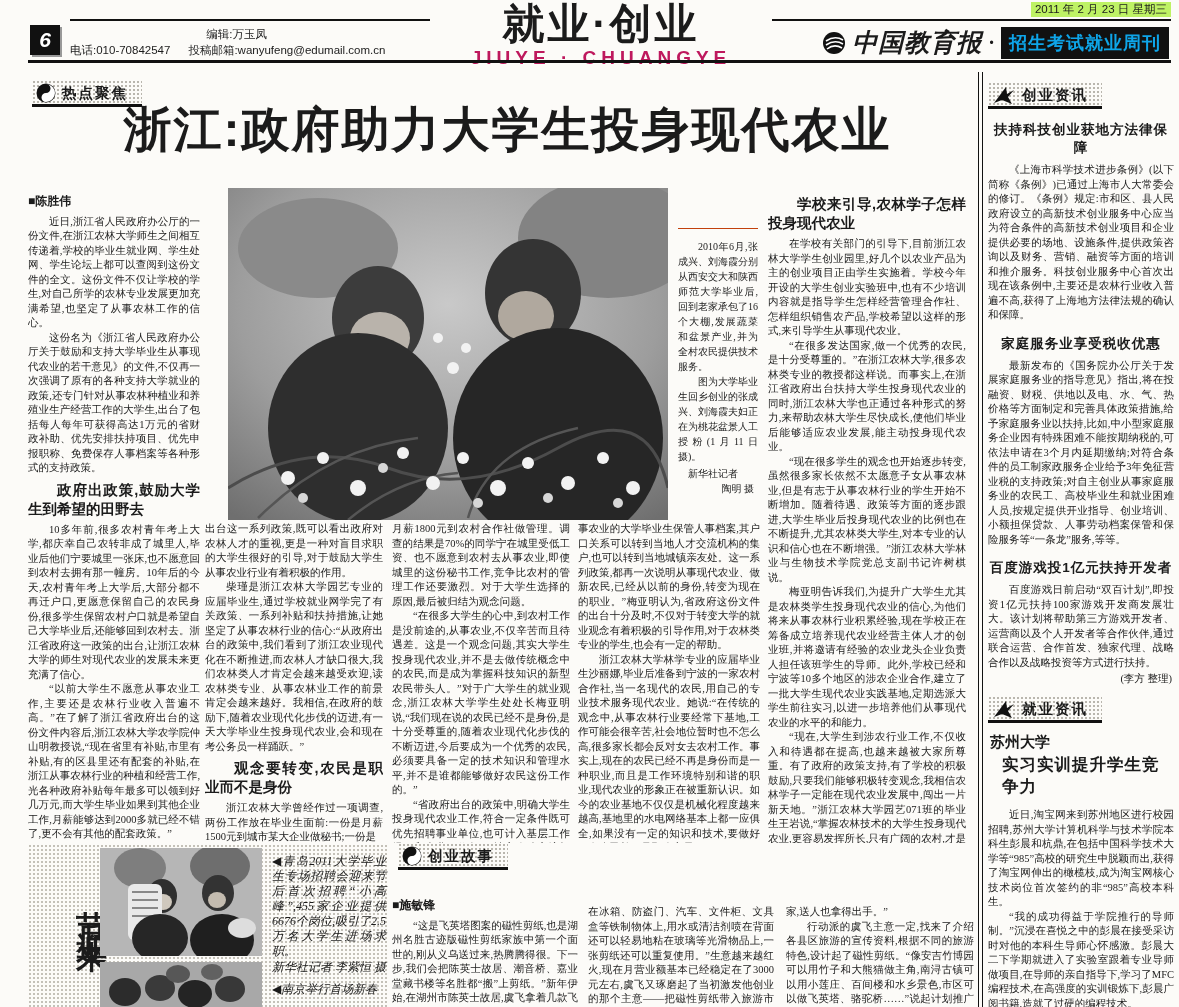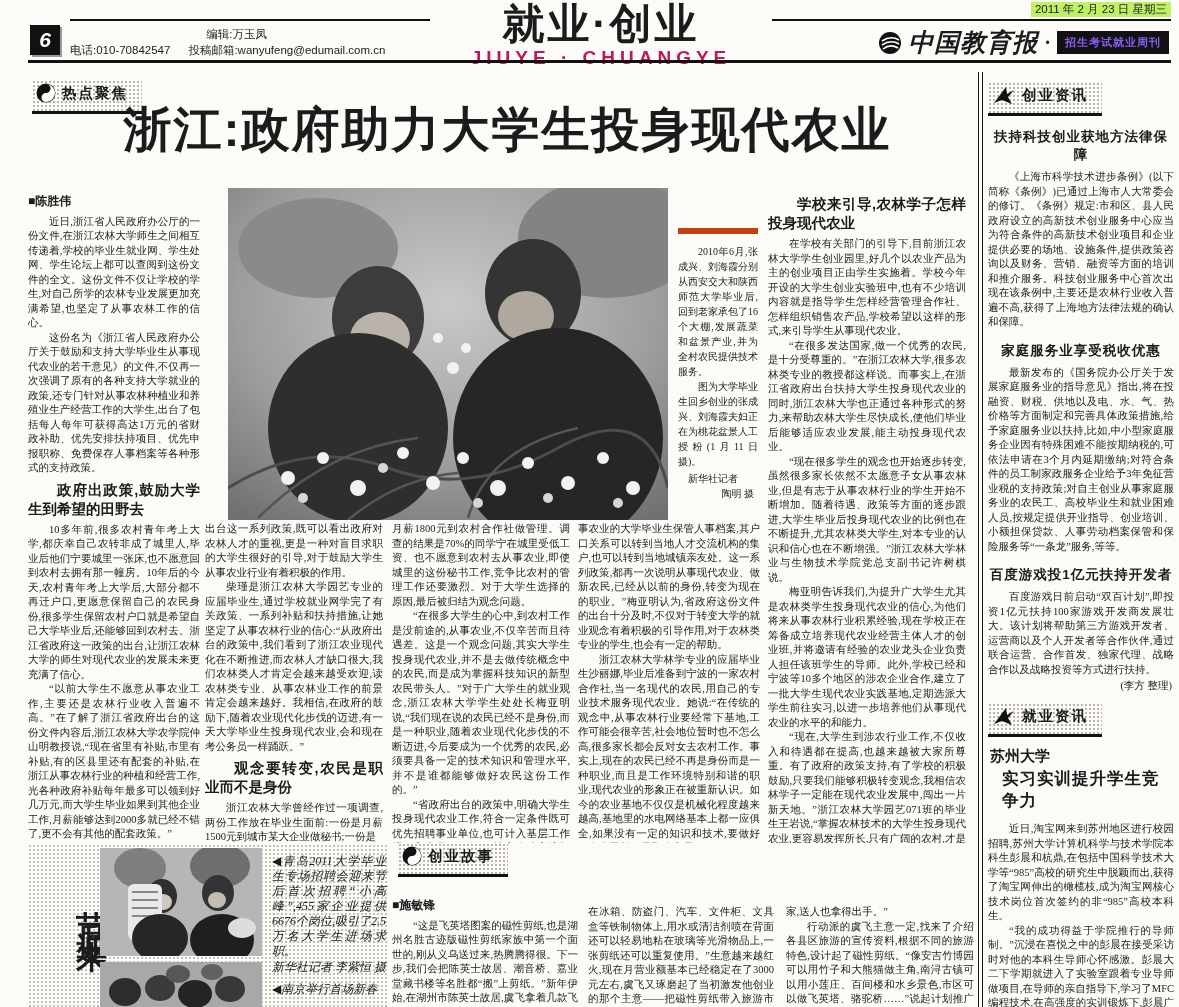--- a/index.html
+++ b/index.html
@@ -15,36 +15,36 @@
               font-style:italic;box-shadow:2px 2px 0 #999;}
   .editor-info{position:absolute;left:70px;top:26px;font-size:11.5px;line-height:16px;text-align:center;}
   .editor-info .row2 span{margin-right:18px;}
   .masthead{position:absolute;left:430px;top:0;width:330px;text-align:center;background:#fcfbf8;padding:2px 6px;}
   .masthead .big{font-size:42px;font-weight:900;letter-spacing:3px;line-height:44px;}
   .masthead .py{font-size:19px;font-weight:bold;letter-spacing:5px;color:#be185d;margin-top:1px;}
   .date-line{position:absolute;right:8px;top:2px;font-size:11.5px;background:#bef264;padding:0 4px;}
   .logo-row{position:absolute;right:8px;top:26px;display:flex;align-items:center;gap:6px;background:#fcfbf8;padding:0 2px;}
   .logo-name{font-size:25px;font-weight:900;font-style:italic;letter-spacing:1px;}
   .logo-dot{font-size:20px;font-weight:bold;}
-  .supp-badge{background:#111;color:#8b5cf6;font-size:11px;font-weight:bold;padding:4px 8px;letter-spacing:1px;}
-  
-  .tag{display:inline-flex;align-items:center;gap:6px;padding:3px 14px 8px 4px;border-bottom:3px solid #111;
+  .supp-badge{background:#111;color:#0ea5e9;font-size:18px;font-weight:bold;padding:4px 8px;letter-spacing:1px;}
+  
+  .tag{display:inline-flex;align-items:center;gap:6px;padding:3px 14px 1px 4px;border-bottom:3px solid #111;
        background-image:radial-gradient(#b9b6ae 1px,transparent 1.3px);background-size:4px 4px;}
   .tag .t{font-size:14.5px;font-weight:bold;letter-spacing:2px;}
   
   .headline{position:absolute;left:55px;top:102px;width:905px;text-align:center;font-size:48px;font-weight:900;
             letter-spacing:2px;line-height:56px;}
   .byline{font-size:12px;font-weight:bold;margin:0 0 6px 0;}
   .bodycol{position:absolute;font-size:10.5px;line-height:14.5px;text-align:justify;overflow:hidden;}
   .bodycol p{margin:0;text-indent:2em;text-align:justify;}
   .bodycol p.cont{text-indent:0;}
   .subhead{font-family:"Liberation Sans","DejaVu Sans",sans-serif;font-size:14.5px;font-weight:bold;
            line-height:19px;margin:5px 0 4px 0;text-indent:2em;}
   .photo-frame{position:absolute;overflow:hidden;background:#9a9a9a;}
-  .caption-col{position:absolute;left:678px;top:228px;width:80px;height:294px;border-top:6px solid #c2410c;
+  .caption-col{position:absolute;left:678px;top:228px;width:80px;height:294px;border-top:1px solid #c2410c;
                padding-top:10px;font-size:10px;line-height:15px;text-align:justify;overflow:hidden;}
   .caption-col p{margin:0;text-indent:2em;}
   .caption-col .credit1{text-indent:1em;margin-top:2px;}
   .caption-col .credit2{text-align:right;padding-right:4px;font-family:Liberation Serif, serif;}
   
   .sidebar{position:absolute;left:978px;top:72px;width:186px;height:935px;border-left:1px solid #111;
            border-right:1px solid #111;padding:4px 6px 0 9px;overflow:hidden;}
   .sidebar:before{content:"";position:absolute;left:3px;top:0;bottom:0;width:1px;background:#111;}
   .sb-title{font-size:13.5px;font-weight:bold;text-align:center;margin:12px 0 6px 0;
             font-family:"Liberation Sans","DejaVu Sans",sans-serif;letter-spacing:1px;}
@@ -177,21 +177,21 @@
 
   <div class="bodycol" style="left:205px;top:522px;width:178px;height:321px;">
     <p class="cont">出台这一系列政策,既可以看出政府对农林人才的重视,更是一种对盲目求职的大学生很好的引导,对于鼓励大学生从事农业行业有着积极的作用。</p>
     <p>柴瑾是浙江农林大学园艺专业的应届毕业生,通过学校就业网学完了有关政策、一系列补贴和扶持措施,让她坚定了从事农林行业的信心:“从政府出台的政策中,我们看到了浙江农业现代化在不断推进,而农林人才缺口很大,我们农林类人才肯定会越来越受欢迎,读农林类专业、从事农林业工作的前景肯定会越来越好。我相信,在政府的鼓励下,随着农业现代化步伐的迈进,有一天大学毕业生投身现代农业,会和现在考公务员一样踊跃。”</p>
     <div class="subhead">观念要转变,农民是职业而不是身份</div>
     <p>浙江农林大学曾经作过一项调查,两份工作放在毕业生面前:一份是月薪1500元到城市某大企业做秘书;一份是</p>
   </div>
 
   <div class="bodycol" style="left:392px;top:522px;width:178px;height:321px;">
     <p class="cont">月薪1800元到农村合作社做管理。调查的结果是70%的同学宁在城里受低工资、也不愿意到农村去从事农业,即使城里的这份秘书工作,竞争比农村的管理工作还要激烈。对于大学生选择的原因,最后被归结为观念问题。</p>
-    <p>“在很多大学生的心中,到农村工作是没前途的,从事农业,不仅辛苦而且待遇差。这是一个观念问题,其实大学生投身现代农业,并不是去做传统概念中的农民,而是成为掌握科技知识的新型农民带头人。”对于广大学生的就业观念,浙江农林大学学生处处长梅亚明说,“我们现在说的农民已经不是身份,而是一种职业,随着农业现代化步伐的不断迈进,今后要成为一个优秀的农民,必须要具备一定的技术知识和管理水平,并不是谁都能够做好农民这份工作的。”</p>
+    <p>“在很多大学生的心中,到农村工作是没前途的,从事农业,不仅辛苦而且待遇差。这是一个观念问题,其实大学生投身现代农业,并不是去做传统概念中的农民,而是成为掌握科技知识的新型农民带头人。”对于广大学生的就业观念,浙江农林大学学生处处长梅亚明说,“我们现在说的农民已经不是身份,是十分受尊重的,随着农业现代化步伐的不断迈进,今后要成为一个优秀的农民,必须要具备一定的技术知识和管理水平,并不是谁都能够做好农民这份工作的。”</p>
     <p>“省政府出台的政策中,明确大学生投身现代农业工作,符合一定条件既可优先招聘事业单位,也可计入基层工作经历和专业工作年限,地方人才交流机构还将免费为从</p>
   </div>
 
   <div class="bodycol" style="left:578px;top:522px;width:182px;height:321px;">
     <p class="cont">事农业的大学毕业生保管人事档案,其户口关系可以转到当地人才交流机构的集户,也可以转到当地城镇亲友处。这一系列政策,都再一次说明从事现代农业、做新农民,已经从以前的身份,转变为现在的职业。”梅亚明认为,省政府这份文件的出台十分及时,不仅对于转变大学的就业观念有着积极的引导作用,对于农林类专业的学生,也会有一定的帮助。</p>
     <p>浙江农林大学林学专业的应届毕业生沙丽娜,毕业后准备到宁波的一家农村合作社,当一名现代的农民,用自己的专业技术服务现代农业。她说:“在传统的观念中,从事农林行业要经常下基地,工作可能会很辛苦,社会地位暂时也不怎么高,很多家长都会反对女去农村工作。事实上,现在的农民已经不再是身份而是一种职业,而且是工作环境特别和谐的职业,现代农业的形象正在被重新认识。如今的农业基地不仅仅是机械化程度越来越高,基地里的水电网络基本上都一应俱全,如果没有一定的知识和技术,要做好一名农民并不是那么容易。”</p>
   </div>
 
   <div class="bodycol" style="left:768px;top:190px;width:198px;height:653px;">
     <div class="subhead">学校来引导,农林学子怎样投身现代农业</div>

